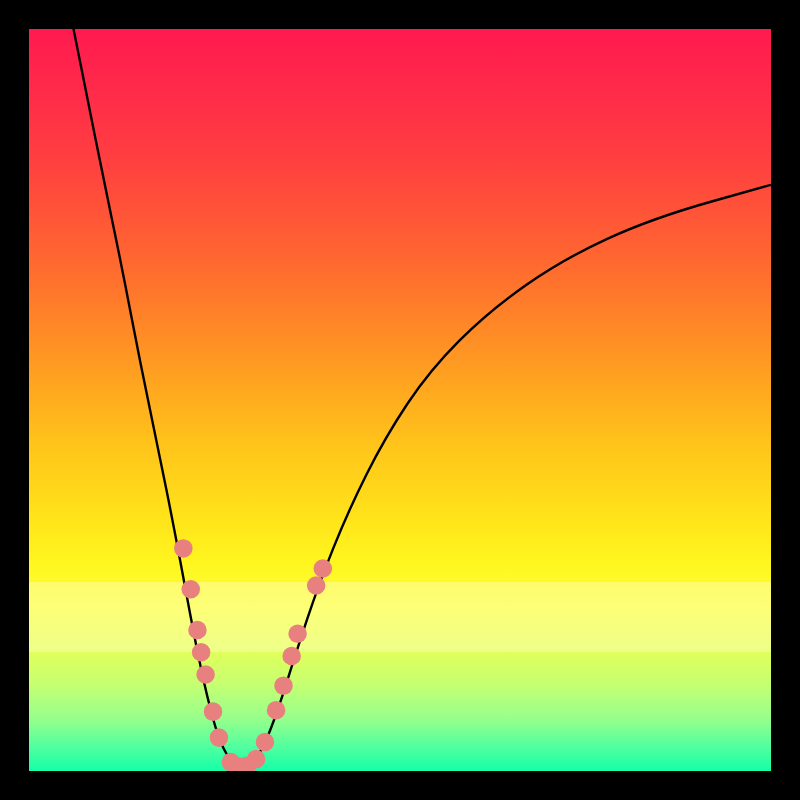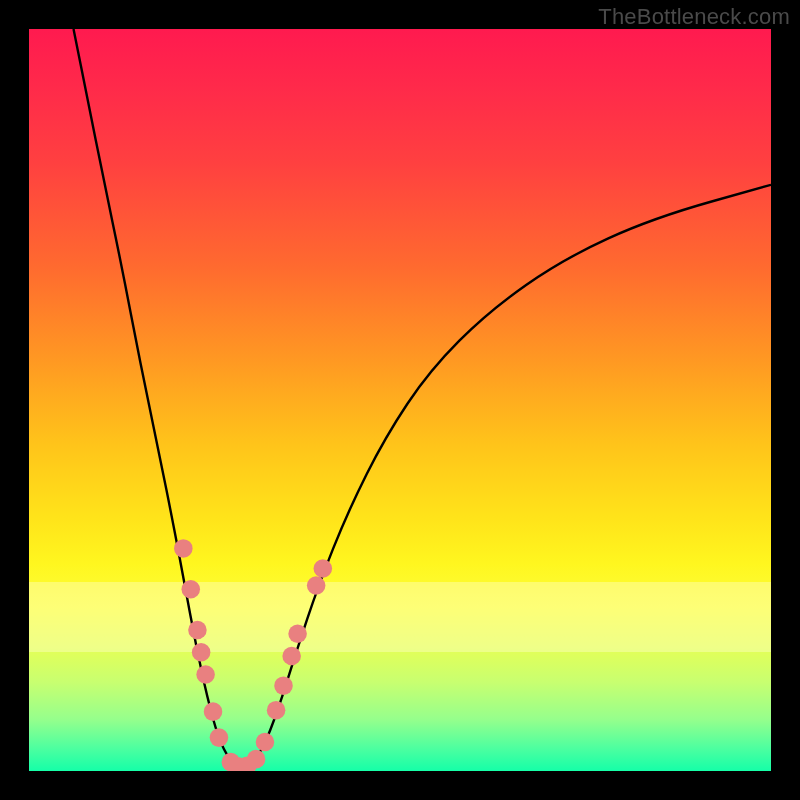--- a/index.html
+++ b/index.html
@@ -67,21 +67,20 @@
     top: 0;
     width: 100%;
     height: 100%;
     pointer-events: none;
   }
 </style>
 </head>
 <body>
 
 <div class="outer">
-  <div class="watermark">TheBottleneck.com</div>
   <div class="plot">
     <div class="band"></div>
     <svg class="curves" viewBox="0 0 100 100" preserveAspectRatio="none">
       <g id="lines-group">
           <path d="M 6.000 0.000 Q 6.000 0.000 7.000 5.000 Q 8.000 10.000 9.000 15.000 Q 10.000 20.000 11.250 26.000 Q 12.500 32.000 13.750 38.500 Q 15.000 45.000 16.250 51.000 Q 17.500 57.000 18.500 62.000 Q 19.500 67.000 20.250 71.000 Q 21.000 75.000 21.750 79.000 Q 22.500 83.000 23.250 86.500 Q 24.000 90.000 24.750 92.750 Q 25.500 95.500 26.250 97.000 Q 27.000 98.500 27.750 99.000 T 28.500 99.500 " fill="none" stroke="#000000" stroke-width="2.4" vector-effect="non-scaling-stroke"></path>
           <path d="M 28.500 99.500 Q 28.500 99.500 29.250 99.250 Q 30.000 99.000 30.750 98.000 Q 31.500 97.000 32.500 94.500 Q 33.500 92.000 34.750 88.000 Q 36.000 84.000 37.500 79.500 Q 39.000 75.000 41.000 70.000 Q 43.000 65.000 45.500 60.000 Q 48.000 55.000 51.000 50.500 Q 54.000 46.000 58.000 42.000 Q 62.000 38.000 67.000 34.500 Q 72.000 31.000 78.000 28.250 Q 84.000 25.500 92.000 23.250 T 100.000 21.000 " fill="none" stroke="#000000" stroke-width="2.4" vector-effect="non-scaling-stroke"></path>
         </g>
       <g id="dots-group">
           <circle cx="20.800" cy="70.000" r="1.250" fill="#e98080"></circle>
           <circle cx="21.800" cy="75.500" r="1.250" fill="#e98080"></circle>

